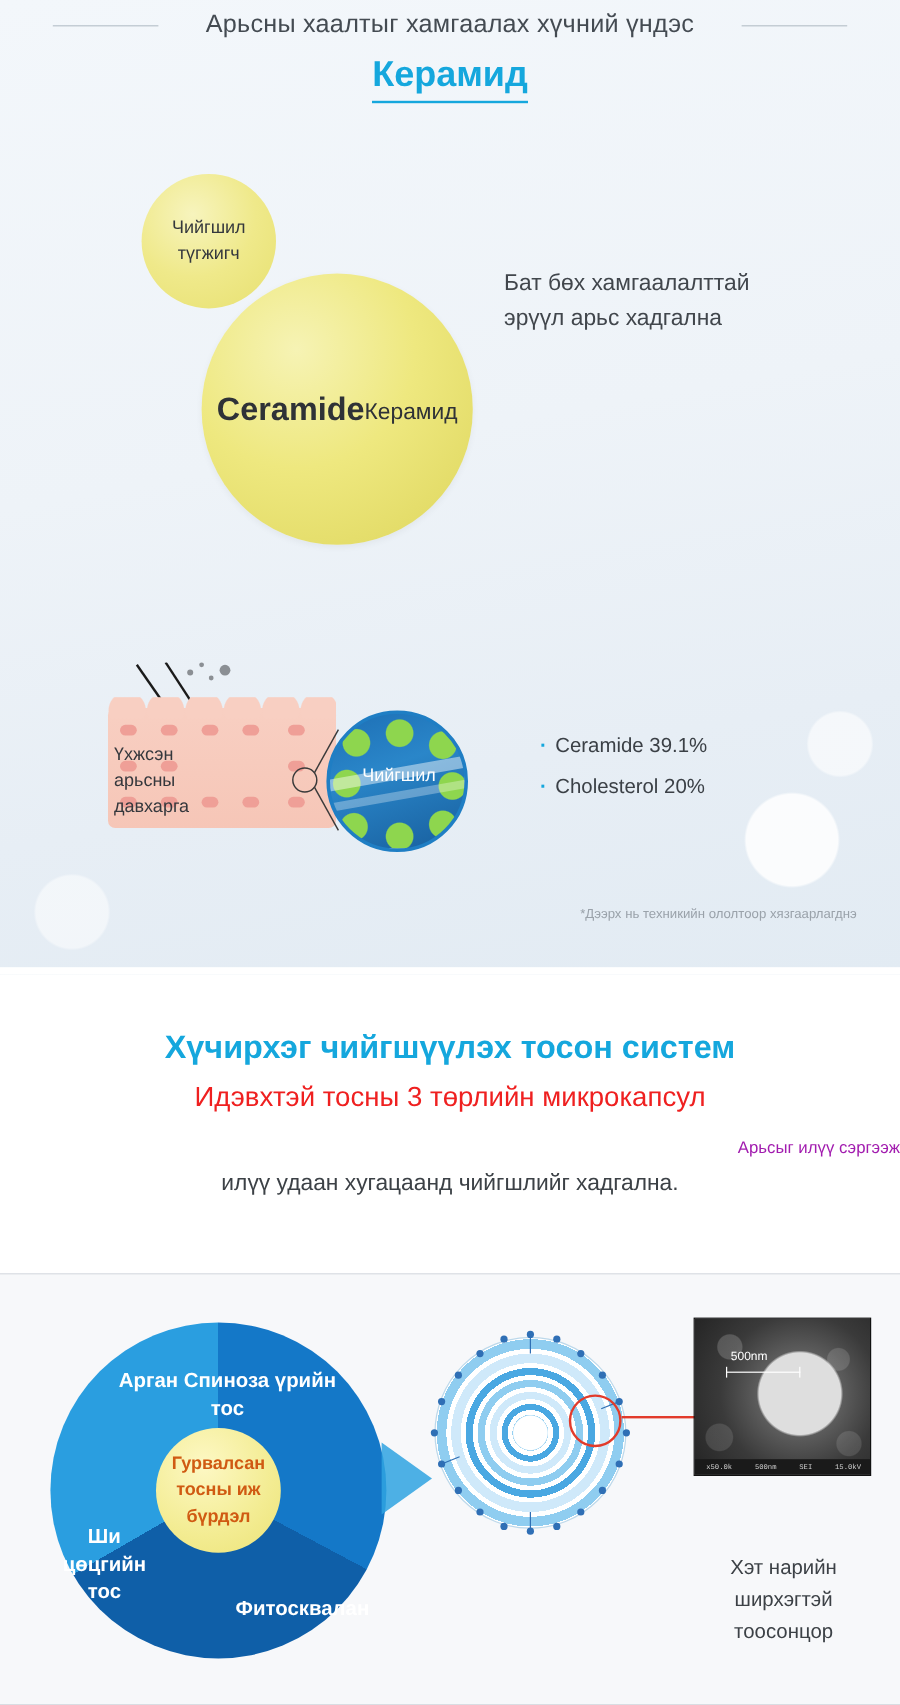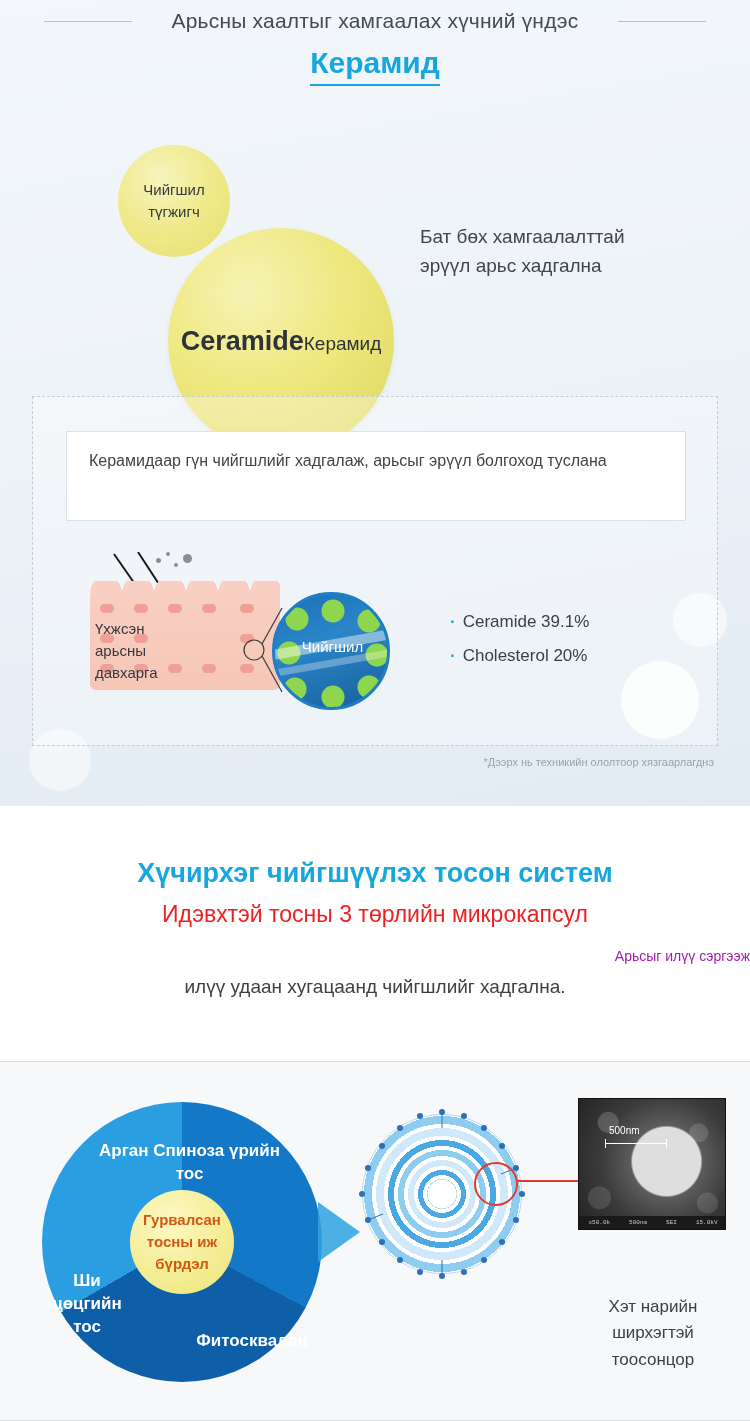--- a/index.html
+++ b/index.html
@@ -336,23 +336,20 @@
   <div class="bubble-big">
     <div class="en">Ceramide</div>
     <div class="mn">Керамид</div>
   </div>
 
   <div class="s1-right-text">
     <div>Бат бөх хамгаалалттай</div>
     <div>эрүүл арьс хадгална</div>
   </div>
 
-  <div class="panel">
-    <div class="panel-box">Керамидаар гүн чийгшлийг хадгалаж, арьсыг эрүүл болгоход туслана</div>
-  </div>
 
   <svg class="arrows" width="90" height="70">
     <line x1="4" y1="2" x2="36" y2="48" stroke="#1b1b1b" stroke-width="2"></line>
     <polygon points="36,48 28,40 34,38" fill="#1b1b1b"></polygon>
     <line x1="28" y1="0" x2="58" y2="46" stroke="#1b1b1b" stroke-width="2"></line>
     <polygon points="58,46 50,38 56,36" fill="#1b1b1b"></polygon>
   </svg>
   <div class="bact-dots">
     <i style="left:6px;  top:8px;  width:5px; height:5px;"></i>
     <i style="left:16px; top:2px;  width:4px; height:4px;"></i>

